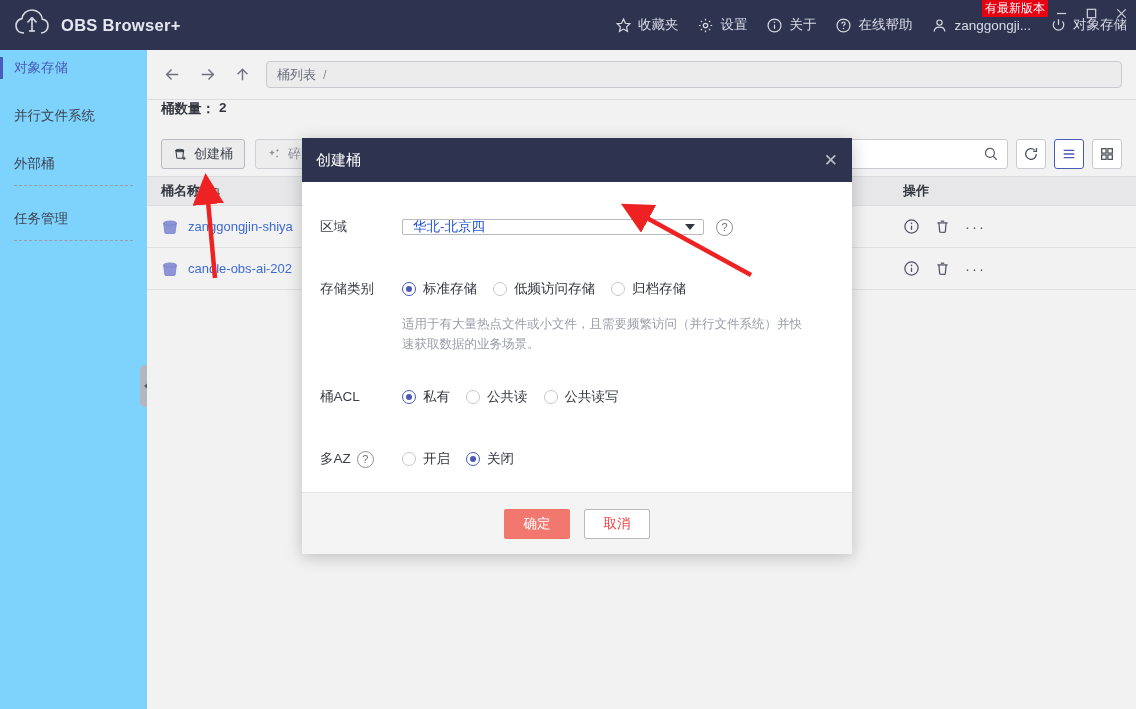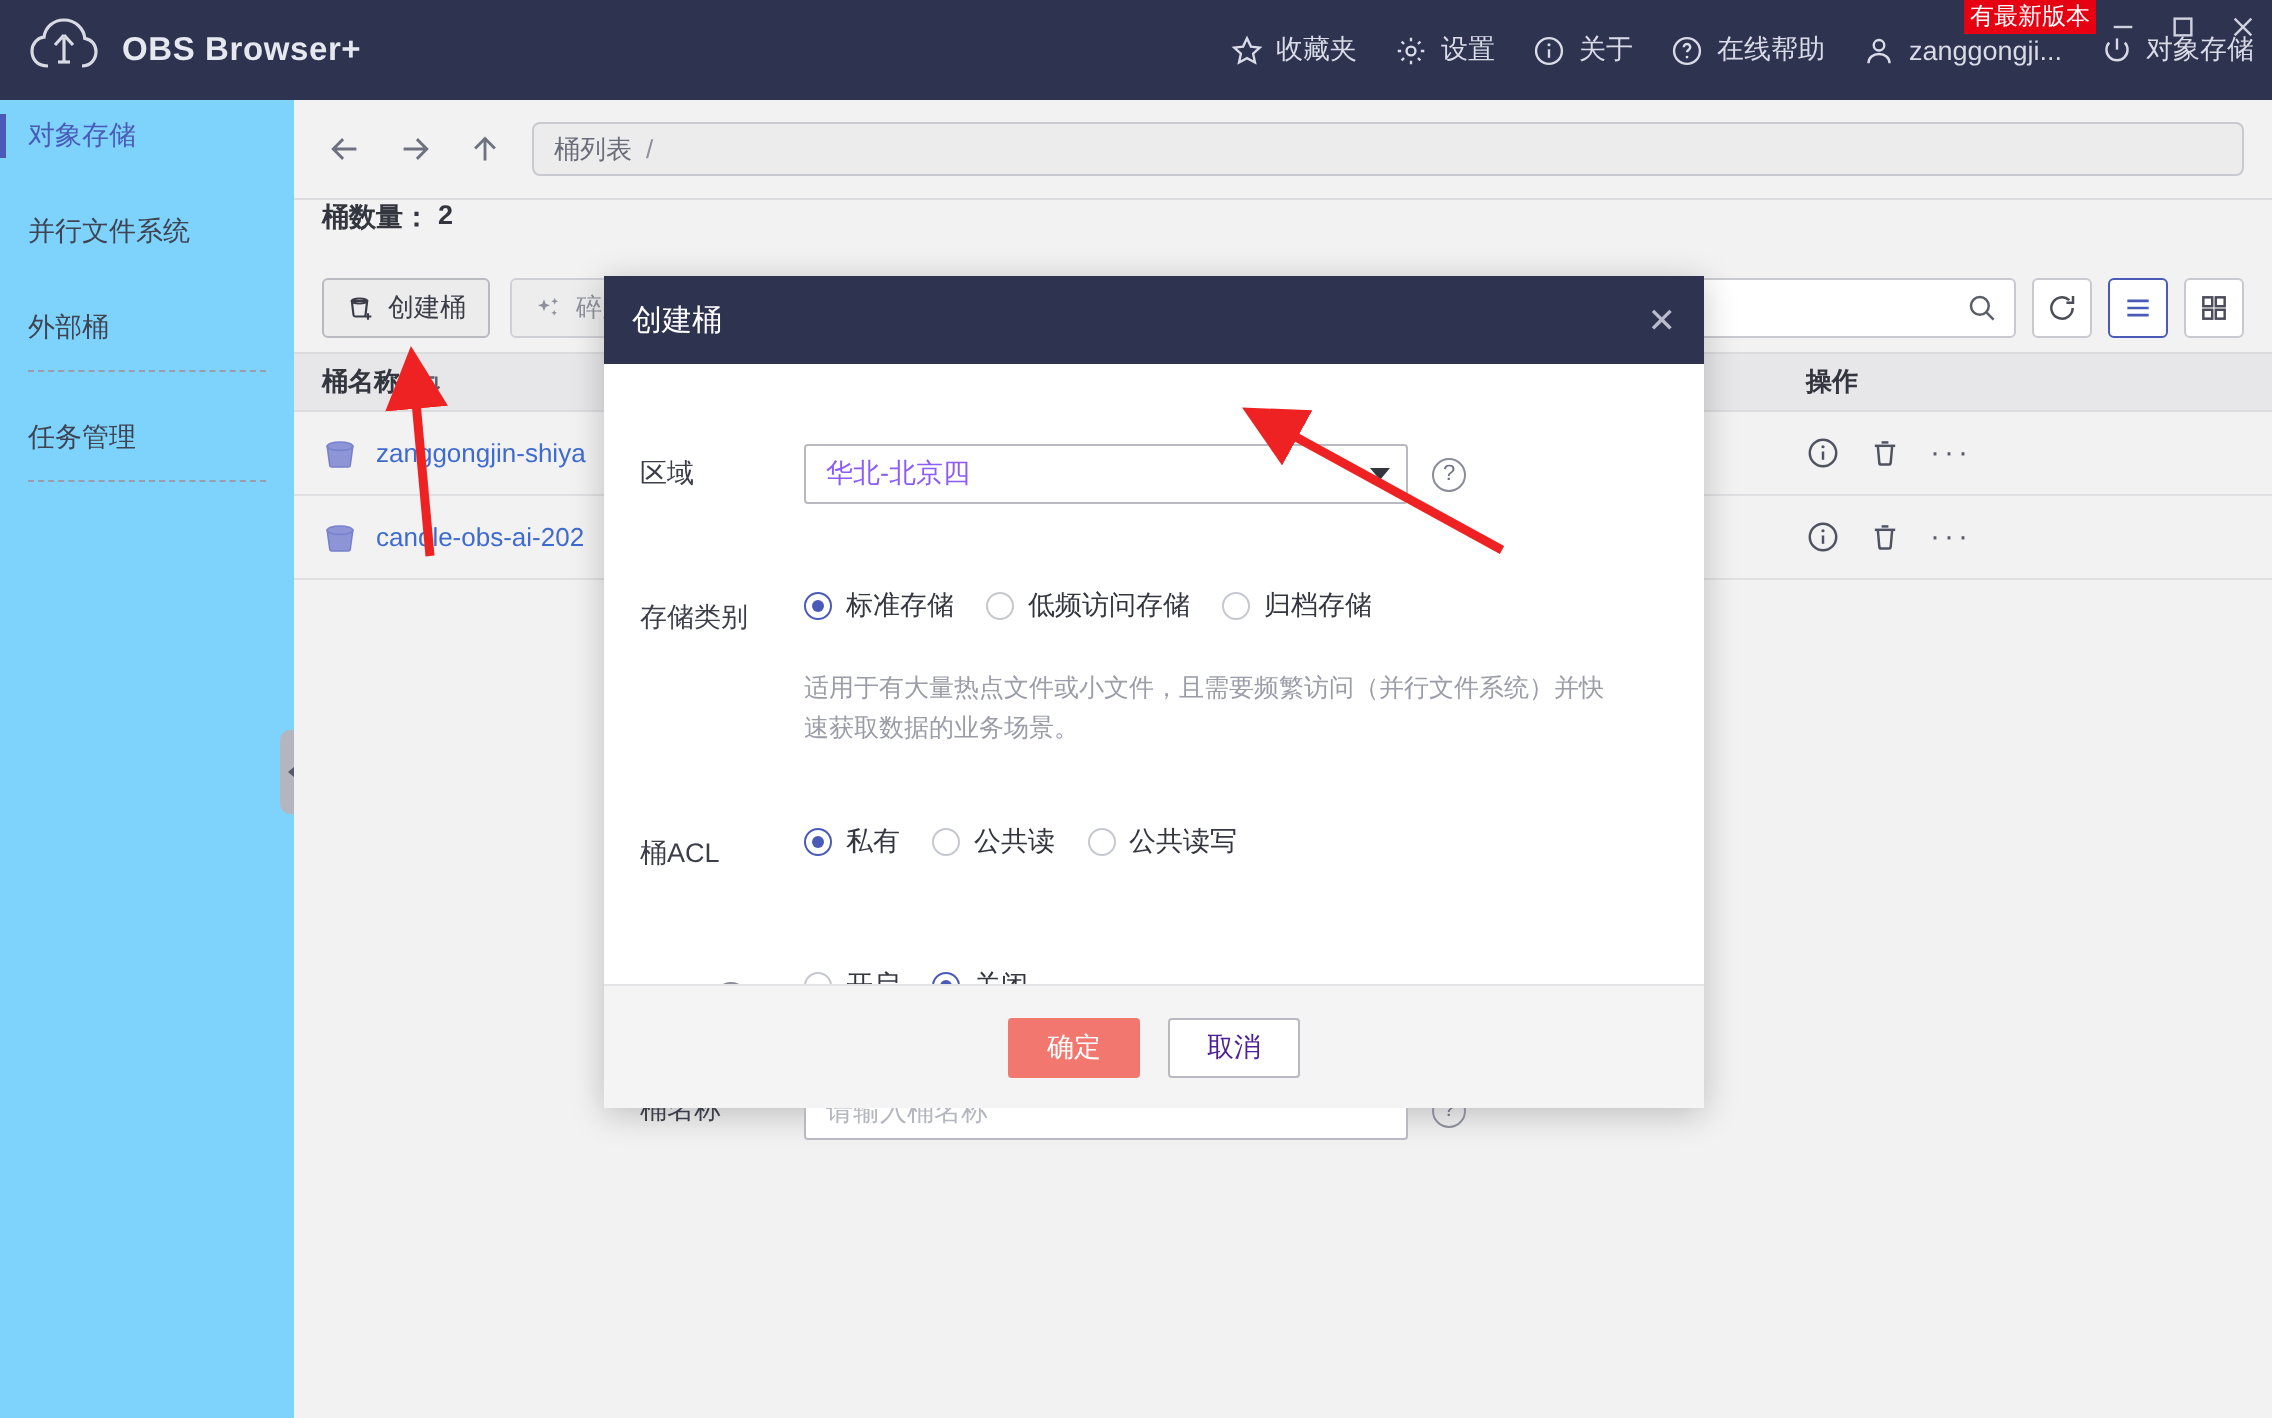--- a/index.html
+++ b/index.html
@@ -175,32 +175,32 @@
     position: absolute; left: 302px; top: 138px; width: 550px; height: 416px;
     background: #ffffff; box-shadow: 0 3px 16px rgba(0,0,0,.22);
   }
   .modal-head {
     height: 44px; background: #2e3350; display: flex; align-items: center;
     padding: 0 14px; color: #ffffff; font-size: 15px;
   }
   .modal-head .x { margin-left: auto; color: #b9bcca; font-size: 17px; line-height: 1; }
   .modal-body { padding: 18px 0 0 0; }
 
-  .frow { display: flex; align-items: flex-start; padding: 12px 18px 0 18px; margin-bottom: 4px; margin-top: 10px; }
+  .frow { display: flex; align-items: center; padding: 12px 18px 0 18px; margin-bottom: 4px; }
   .flabel {
     width: 82px; font-size: 13.5px; color: #3b3e49; line-height: 30px;
     display: flex; align-items: center; gap: 6px;
   }
   .fctl { flex: 1; display: flex; align-items: center; gap: 12px; }
 
   .select {
-    width: 302px; height: 30px; background: #ffffff;
+    width: 302px; height: 16px; background: #ffffff;
     border: 1px solid #b9bac1; border-radius: 2px;
     display: flex; align-items: center; padding: 0 8px 0 10px;
-    font-size: 13.5px; color: #8b5cf6;
+    font-size: 13.5px; color: #1d4ed8;
   }
   .select .caret {
     margin-left: auto; width: 0; height: 0;
     border-left: 5px solid transparent; border-right: 5px solid transparent;
     border-top: 6px solid #33363f;
   }
   .help {
     width: 17px; height: 17px; border-radius: 50%;
     border: 1.3px solid #8a8d99; color: #6e7180;
     font-size: 11px; display: inline-flex; align-items: center; justify-content: center;
@@ -237,21 +237,21 @@
     position: absolute; left: 0; bottom: 0; width: 550px; height: 62px;
     background: #f4f4f5; border-top: 1px solid #e4e4e7;
     display: flex; align-items: center; justify-content: center; gap: 14px;
   }
   .btn-primary {
     width: 66px; height: 30px; background: #f2776f; color: #ffffff;
     border: none; border-radius: 2px; font-size: 13.5px;
     font-family: "Liberation Sans", sans-serif;
   }
   .btn-default {
-    width: 66px; height: 30px; background: #ffffff; color: #4c1d95;
+    width: 66px; height: 30px; background: #ffffff; color: #ef4444;
     border: 1px solid #b9bac1; border-radius: 2px; font-size: 13.5px;
     font-family: "Liberation Sans", sans-serif;
   }
 
   
   .arrow-svg { position: absolute; left: 0; top: 0; width: 1136px; height: 709px; pointer-events: none; }
 </style>
 </head>
 <body>
 

